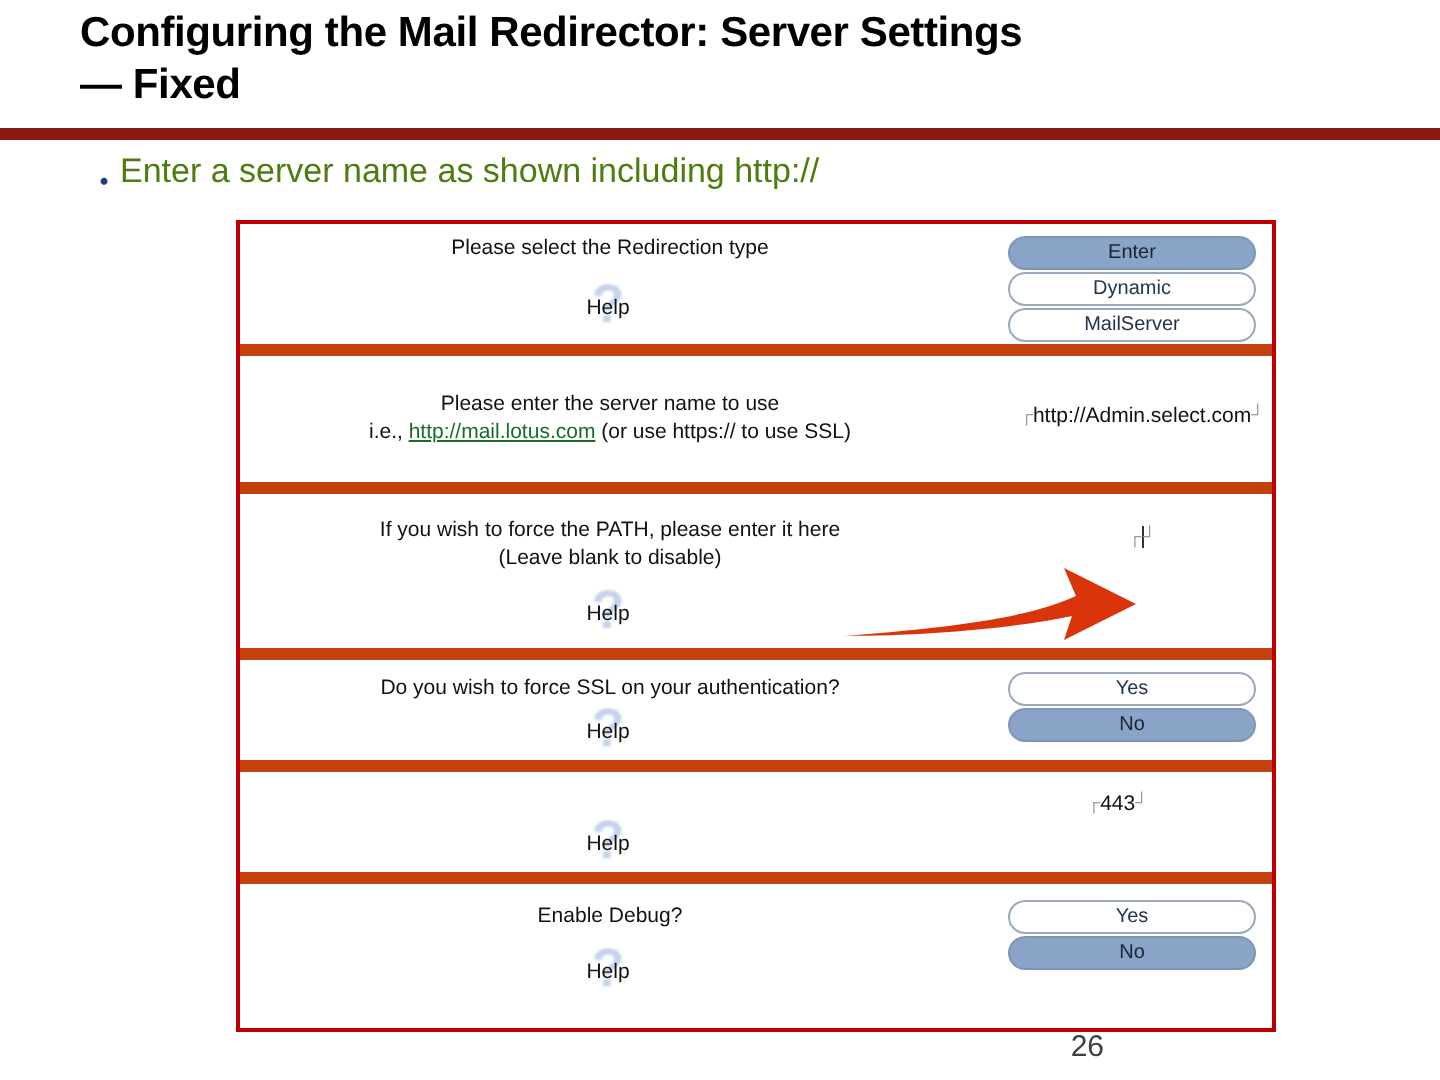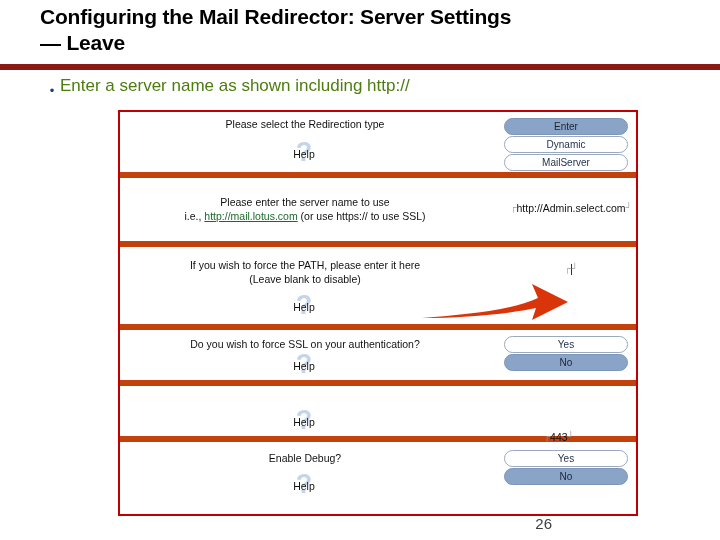--- a/index.html
+++ b/index.html
@@ -183,21 +183,21 @@
     color: #404040;
   }
 </style>
 </head>
 <body>
 
 <div id="slide">
 
   <div class="title-block">
     <div>Configuring the Mail Redirector: Server Settings</div>
-    <div>— Leave</div>
+    <div>— Fixed</div>
   </div>
   <div class="title-rule"></div>
 
   <div class="bullet-row">
     <span class="bullet-dot">•</span>
     <span class="bullet-text">Enter a server name as shown including http://</span>
   </div>
 
   <div class="shot">
 
@@ -248,21 +248,21 @@
         <span class="btn">Yes</span>
         <span class="btn selected">No</span>
       </div>
     </div>
 
     <div class="section sec-h5">
       <div class="help" style="left:152px; top:30px;">
         <span class="qmark">?</span>
         <span class="htxt">Help</span>
       </div>
-      <div class="field" style="top:10px; right:62px;margin-top:35px;">
+      <div class="field" style="top:10px; right:62px;">
         <span class="mk">┌</span><span>443</span><span class="mk">┘</span>
       </div>
     </div>
 
     <div class="section sec-h6 last">
       <div class="prompt" style="top:10px;">Enable Debug?</div>
       <div class="help" style="left:152px; top:38px;">
         <span class="qmark">?</span>
         <span class="htxt">Help</span>
       </div>

